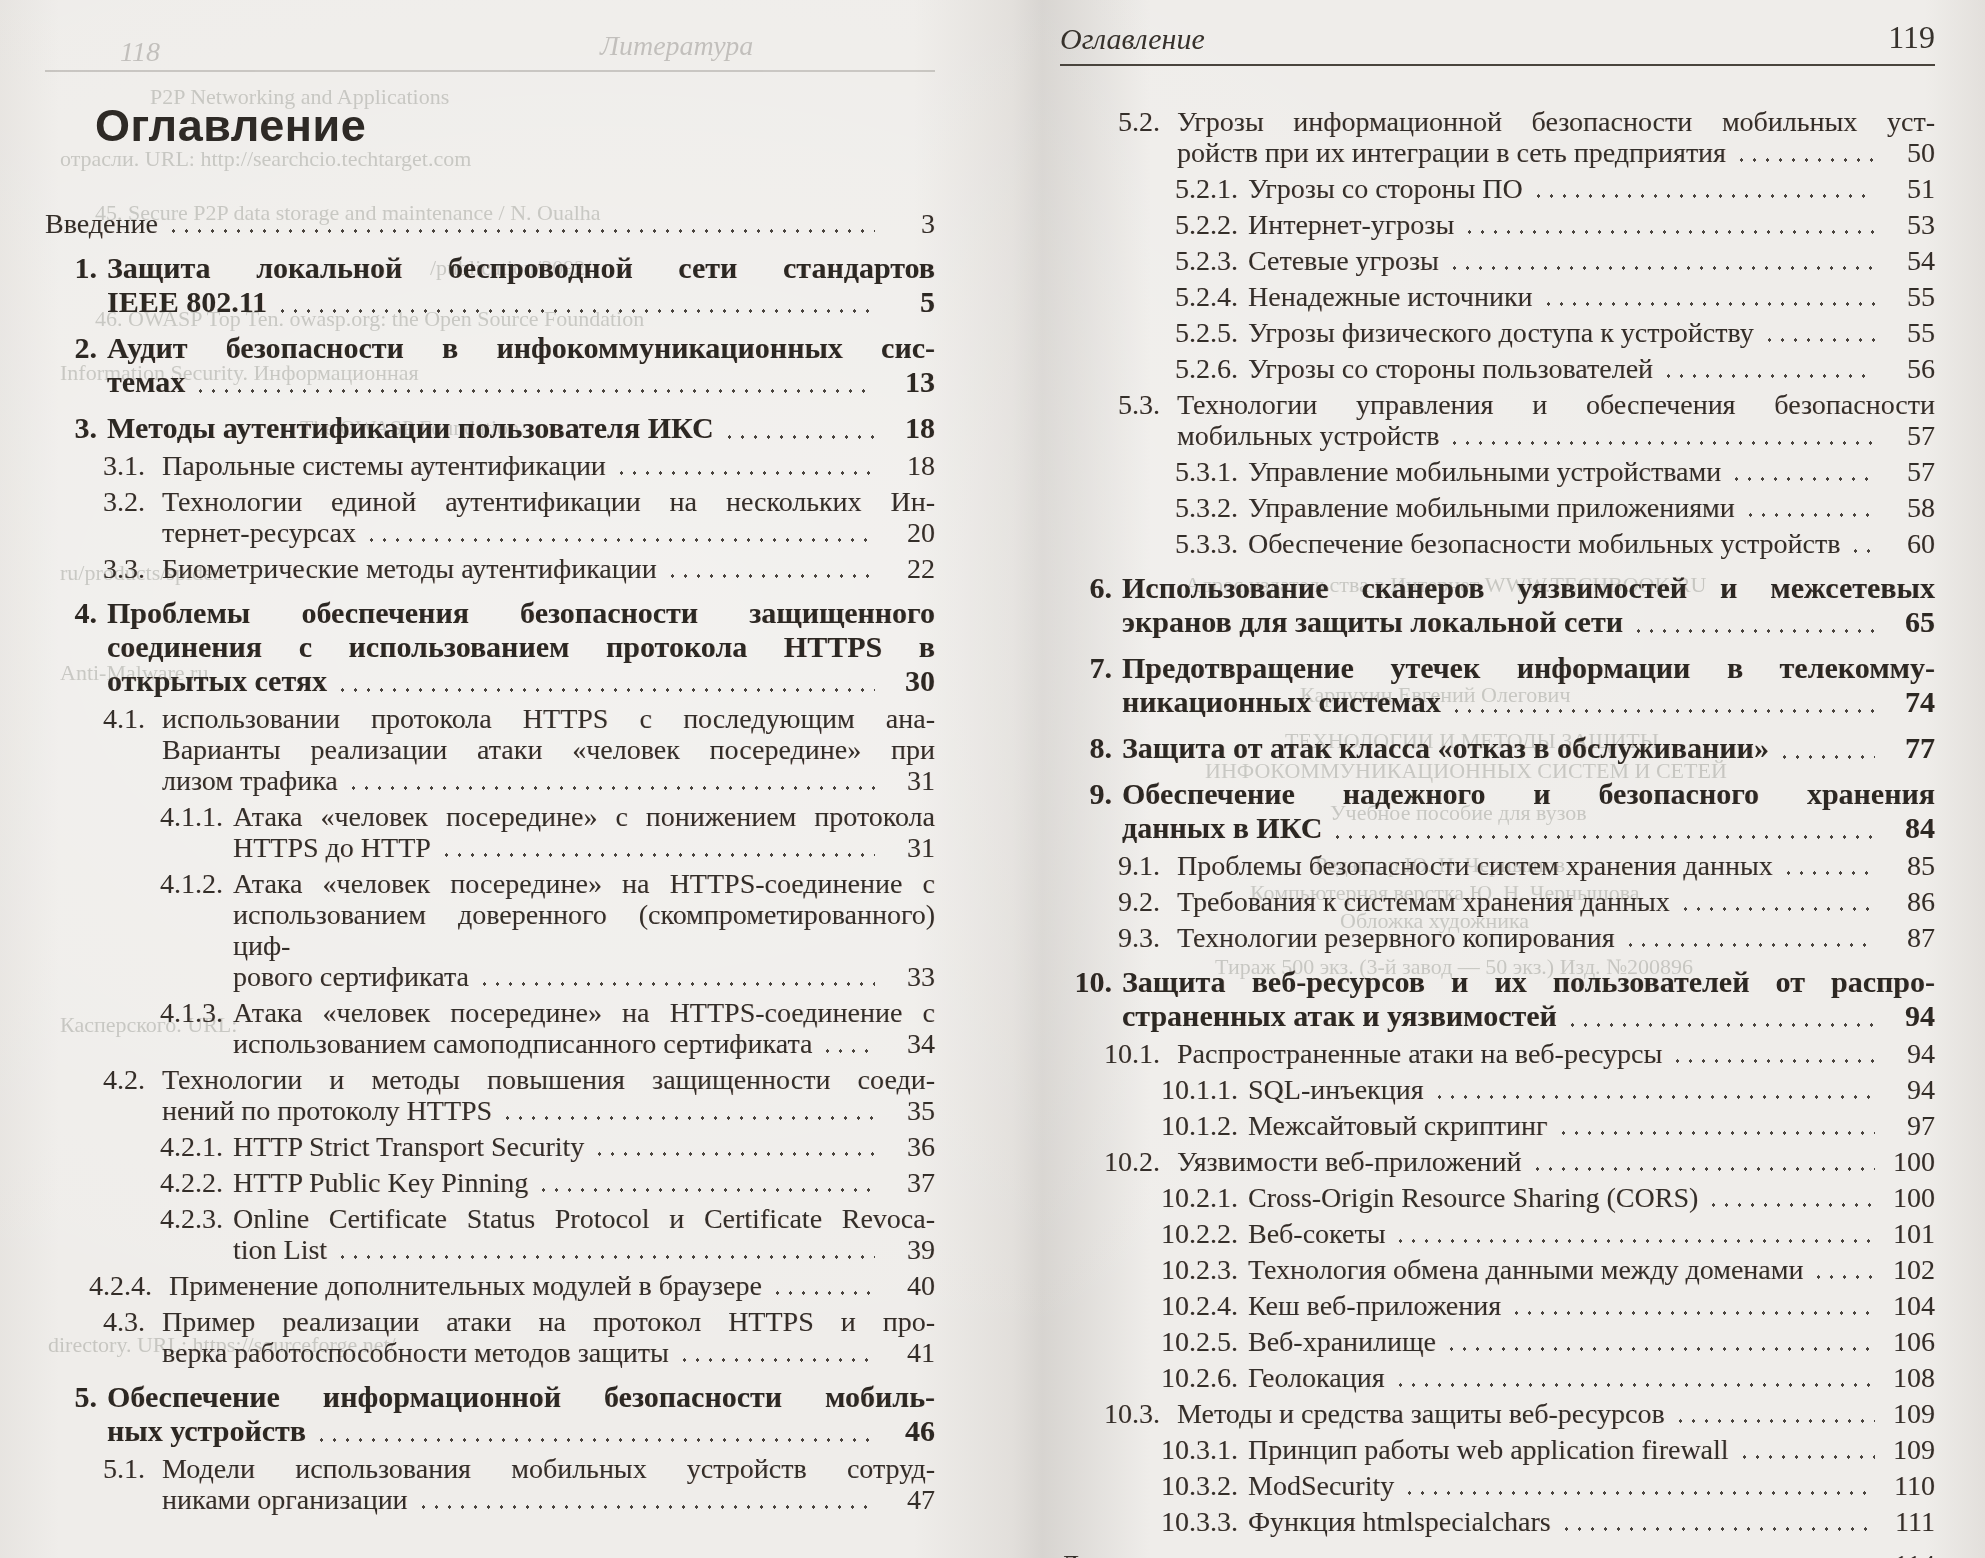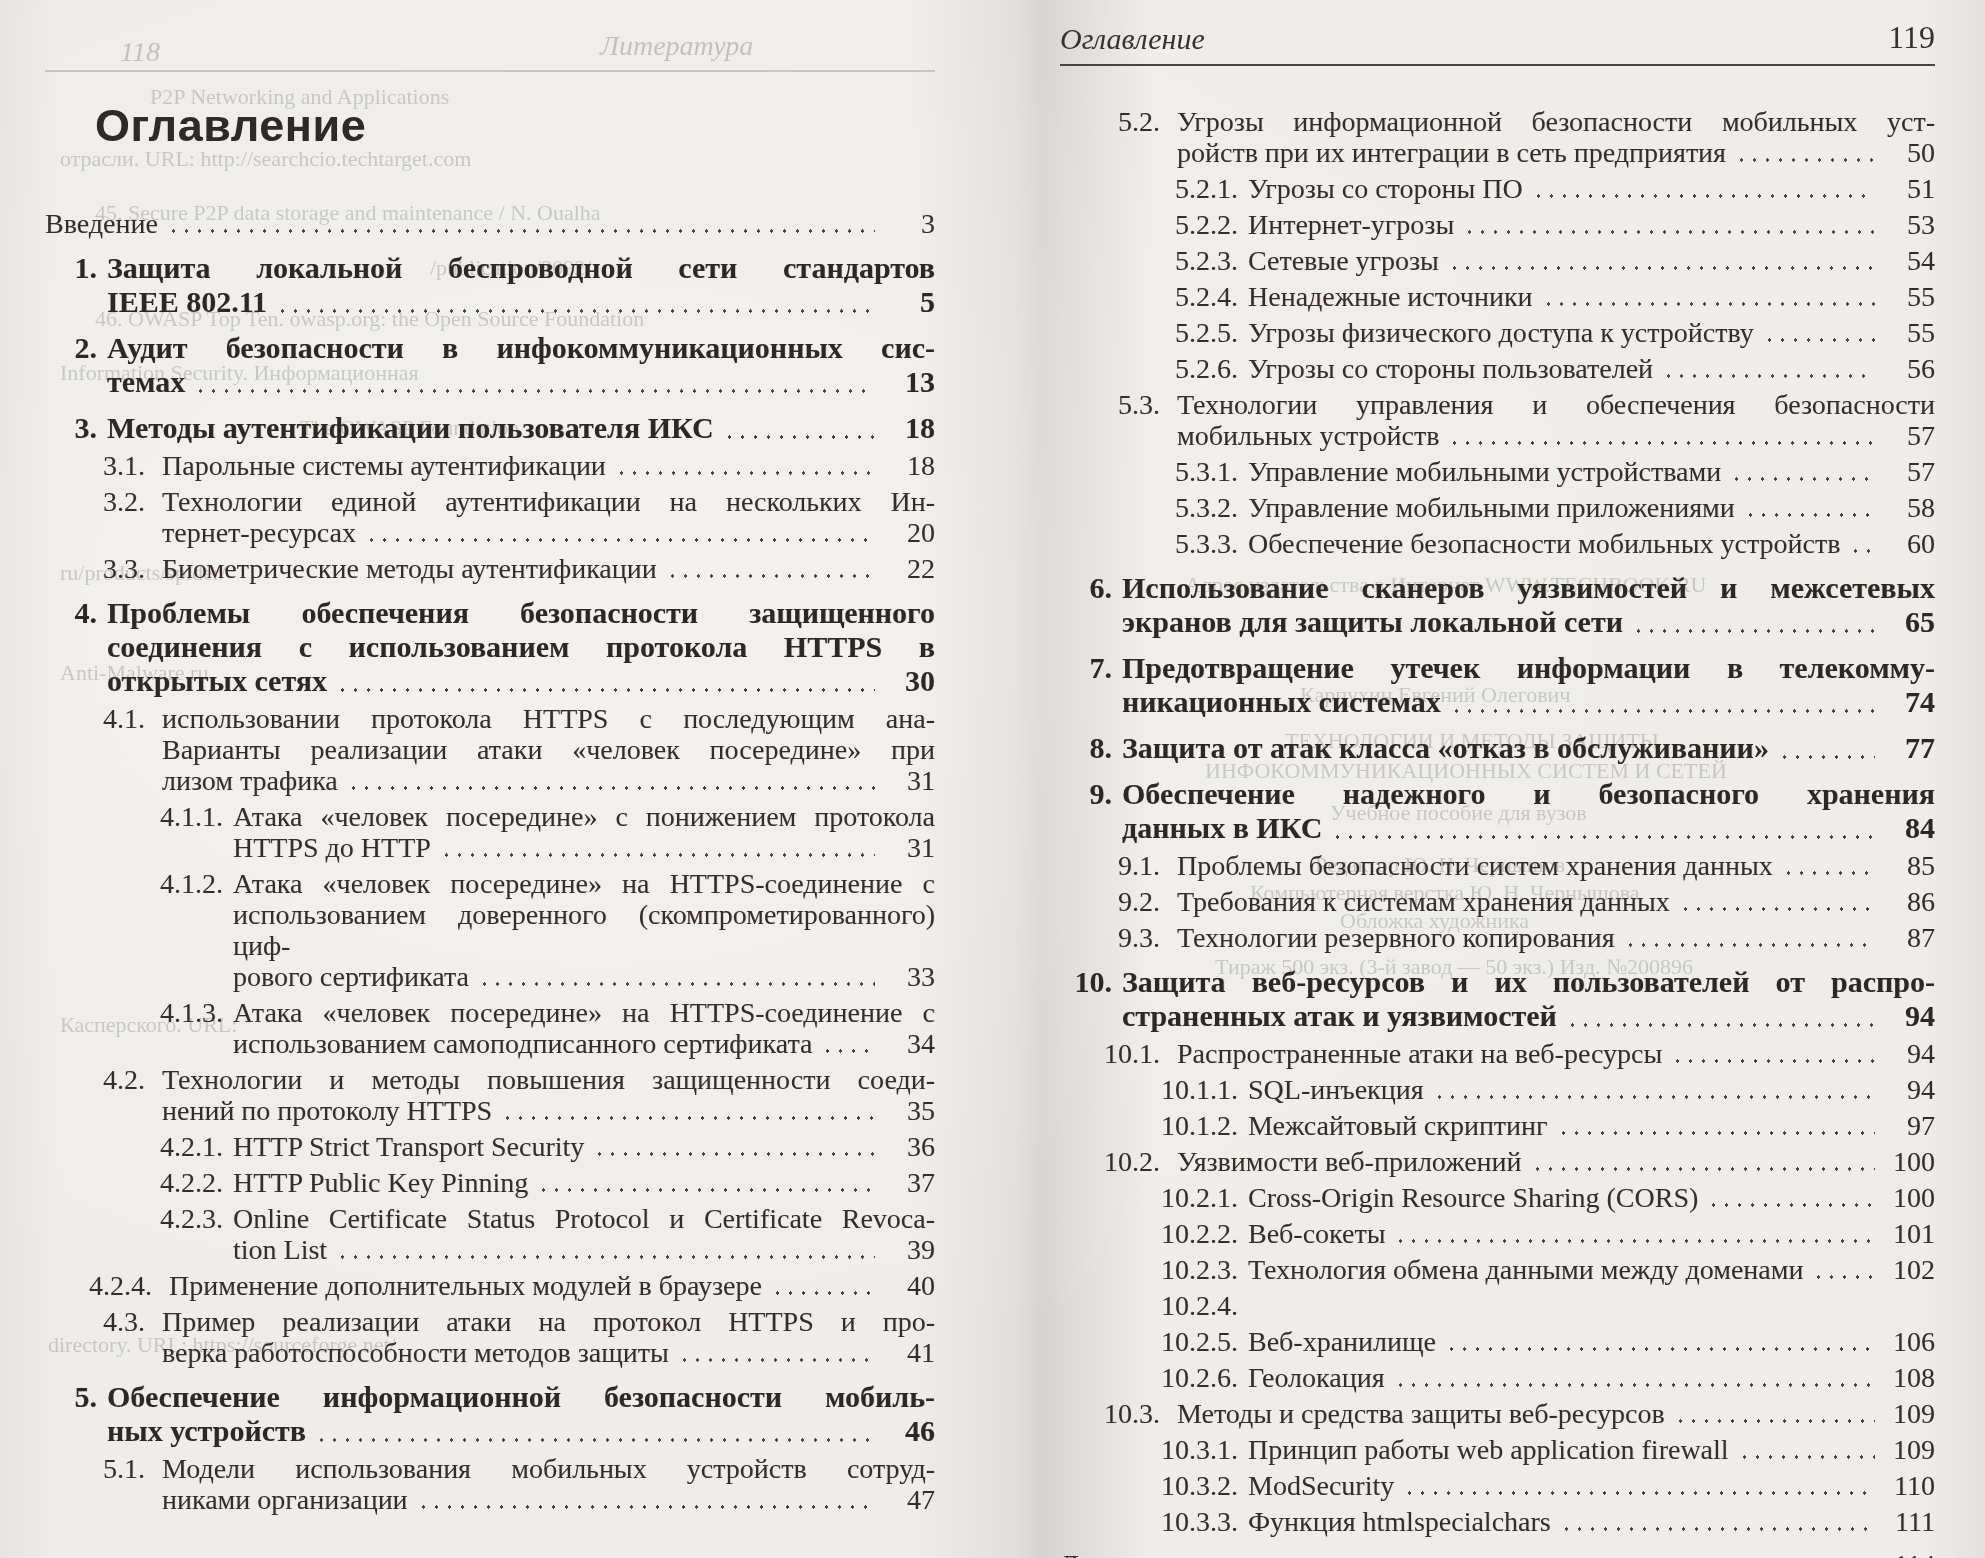--- a/index.html
+++ b/index.html
@@ -601,20 +601,27 @@
           <div class="body">
             <div class="ln last">
               <span class="txt">Технология обмена данными между доменами</span>
               <span class="dots"></span>
               <span class="pg">102</span>
             </div>
           </div>
         </div>
         <div class="e subsub">
           <span class="num">10.2.4.</span>
+          <div class="body">
+            <div class="ln last">
+              <span class="txt">Кеш веб-приложения</span>
+              <span class="dots"></span>
+              <span class="pg">104</span>
+            </div>
+          </div>
         </div>
         <div class="e subsub">
           <span class="num">10.2.5.</span>
           <div class="body">
             <div class="ln last">
               <span class="txt">Веб-хранилище</span>
               <span class="dots"></span>
               <span class="pg">106</span>
             </div>
           </div>

